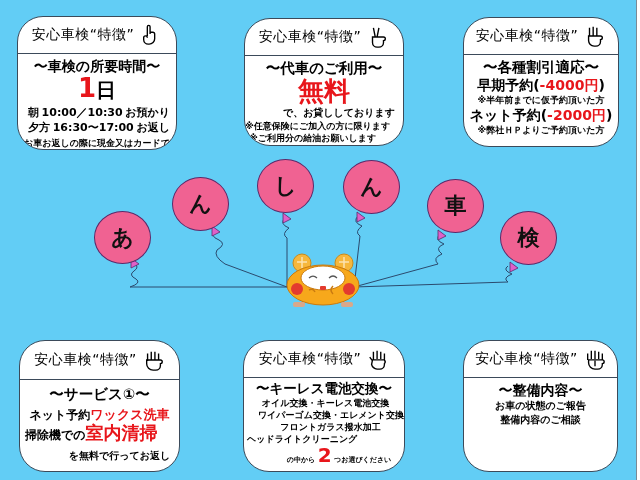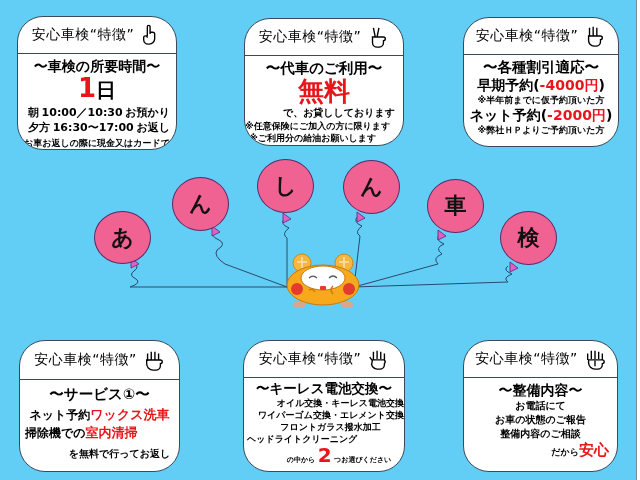--- a/index.html
+++ b/index.html
@@ -93,58 +93,54 @@
     <span class="htxt">安心車検“特徴”</span>
     <svg class="hand" viewBox="0 0 24 24">
         <path d="M5 5v8M9 3v9M13 3v9M17 5v7M4 12h15a2 2 0 0 1 0 4v2a5 5 0 0 1-5 5h-3a7 7 0 0 1-7-7z" fill="none" stroke="#000" stroke-width="1.5"></path>
       </svg>
   </div>
   <div class="sec" style="margin-top:5px;">〜サービス①〜</div>
   <div style="font-size:12px;line-height:18px;margin-top:3px;">
     <span>ネット予約</span><span class="red" style="font-size:13px;">ワックス洗車</span>
   </div>
   <div style="font-size:12px;line-height:18px;text-align:left;padding-left:5px;">
-    <span>掃除機での</span><span class="red" style="font-size:13px;">室内清掃</span>
+    <span>掃除機での</span><span class="red" style="font-size:18px;">室内清掃</span>
   </div>
   <div class="md" style="font-size:10px;margin-top:4px;padding-left:40px;">を無料で行ってお返し</div>
 </div>
 
 <div class="card" style="left:243px;top:340px;width:162px;height:132px;">
   <div class="hdr">
     <span class="htxt">安心車検“特徴”</span>
     <svg class="hand" viewBox="0 0 24 24">
         <path d="M3 10l3 4M7 4v9M11 3v9M15 4v8M19 6v7M6 13h13a3 3 0 0 1 0 4v1a5 5 0 0 1-5 5h-3a7 7 0 0 1-6-5z" fill="none" stroke="#000" stroke-width="1.5"></path>
       </svg>
   </div>
   <div style="font-size:13.5px;line-height:17px;margin-top:2px;">〜キーレス電池交換〜</div>
-  <div style="font-size:9px;line-height:12px;text-align:right;padding-left:3px;">オイル交換・キーレス電池交換</div>
+  <div style="font-size:9px;line-height:12px;text-align:center;padding-left:3px;">オイル交換・キーレス電池交換</div>
   <div style="font-size:9px;line-height:12px;text-align:right;padding-left:10px;">ワイパーゴム交換・エレメント交換</div>
   <div style="font-size:9px;line-height:12px;text-align:center;padding-left:13px;">フロントガラス撥水加工</div>
   <div style="font-size:9px;line-height:12px;text-align:left;padding-left:3px;">ヘッドライトクリーニング</div>
   <div style="font-size:7px;line-height:20px;padding-left:30px;">
     <span>の中から</span>
     <span class="red" style="font-size:20px;">2</span>
     <span>つお選びください</span>
   </div>
 </div>
 
 <div class="card" style="left:463px;top:340px;width:155px;height:132px;">
   <div class="hdr">
     <span class="htxt">安心車検“特徴”</span>
     <svg class="hand" viewBox="0 0 24 24">
         <path d="M4 6v7M8 3v9M12 3v9M16 4v8M20 6v7M12 14v6M5 13h15a2 2 0 0 1 0 4v1a5 5 0 0 1-5 5h-3a7 7 0 0 1-7-7z" fill="none" stroke="#000" stroke-width="1.5"></path>
       </svg>
   </div>
   <div class="sec" style="font-size:14px;">〜整備内容〜</div>
-  <div class="md" style="font-size:10px;line-height:14px;">お電話にて</div>
   <div class="md" style="font-size:10px;line-height:14px;">お車の状態のご報告</div>
   <div class="md" style="font-size:10px;line-height:14px;">整備内容のご相談</div>
-  <div style="text-align:right;padding-right:8px;font-size:9px;line-height:18px;">
-    <span>だから</span><span class="red" style="font-size:15px;">安心</span>
-  </div>
 </div>
 
 <svg class="strings" width="640" height="480">
   <g fill="none" stroke="#2b4a6e" stroke-width="1">
     <path d="M134 263 q6 4 0 8 q-6 4 2 8 q6 4 -6 8 L287 287"></path>
     <path d="M215 230 q-6 6 4 10 q8 4 -2 10 q-4 6 8 14 L287 287"></path>
     <path d="M285 218 q-6 6 4 10 q-8 6 -2 10 L287 287"></path>
     <path d="M358 216 q-6 6 4 10 q-8 6 -2 10 L354 287"></path>
     <path d="M440 234 q-6 6 4 10 q-10 4 -2 10 q-10 4 -4 10 L354 287"></path>
     <path d="M508 266 q-6 4 4 8 q-10 4 -4 8 L354 287"></path>

